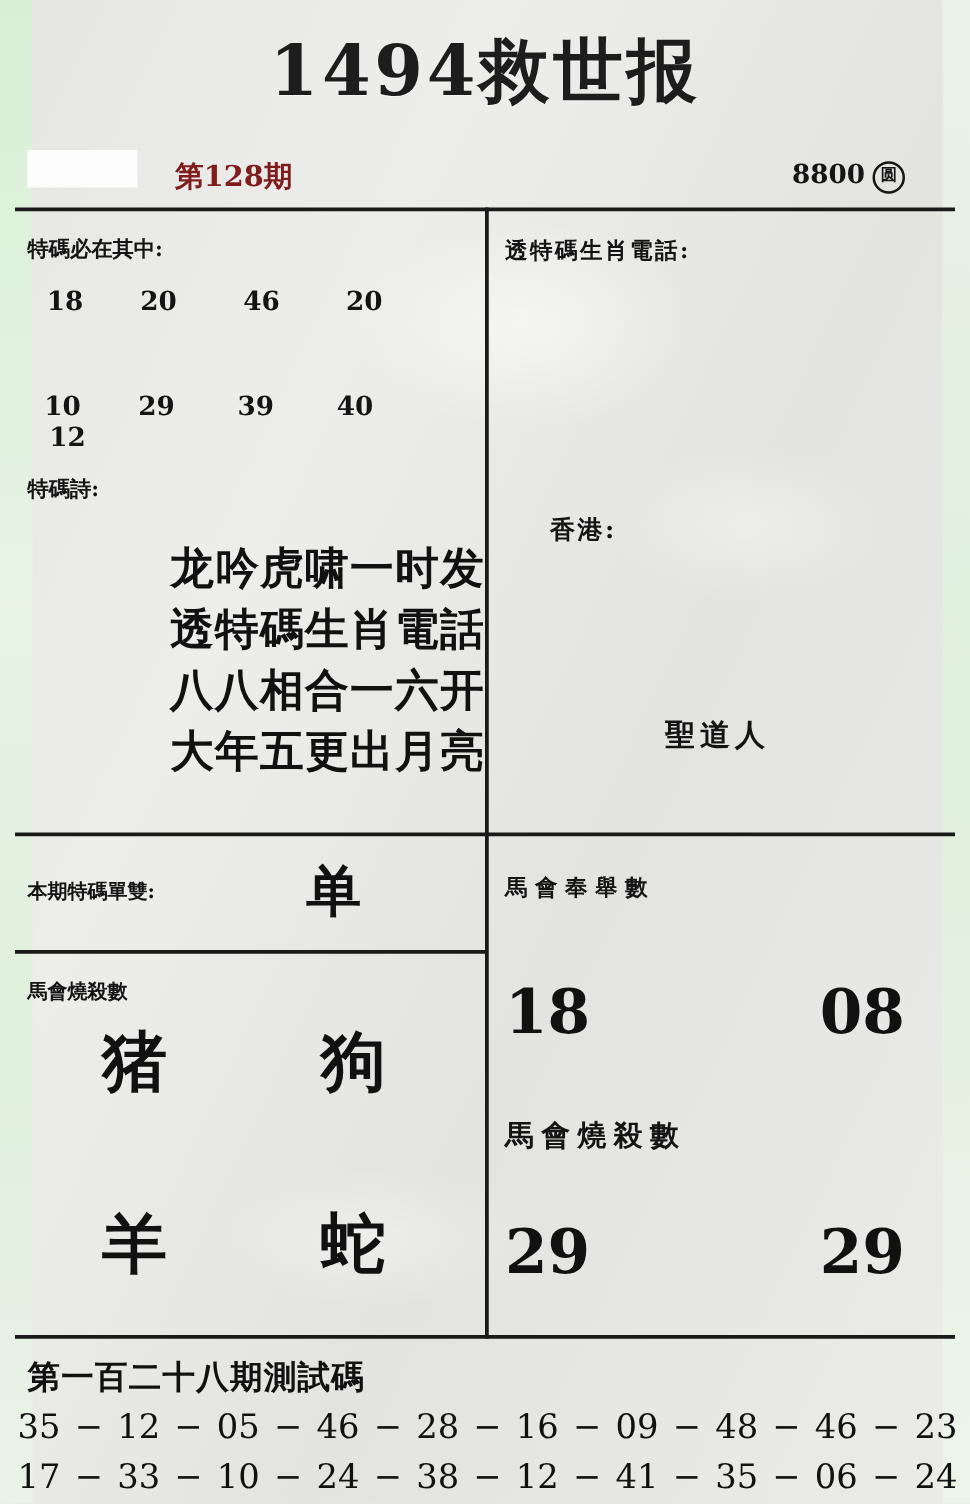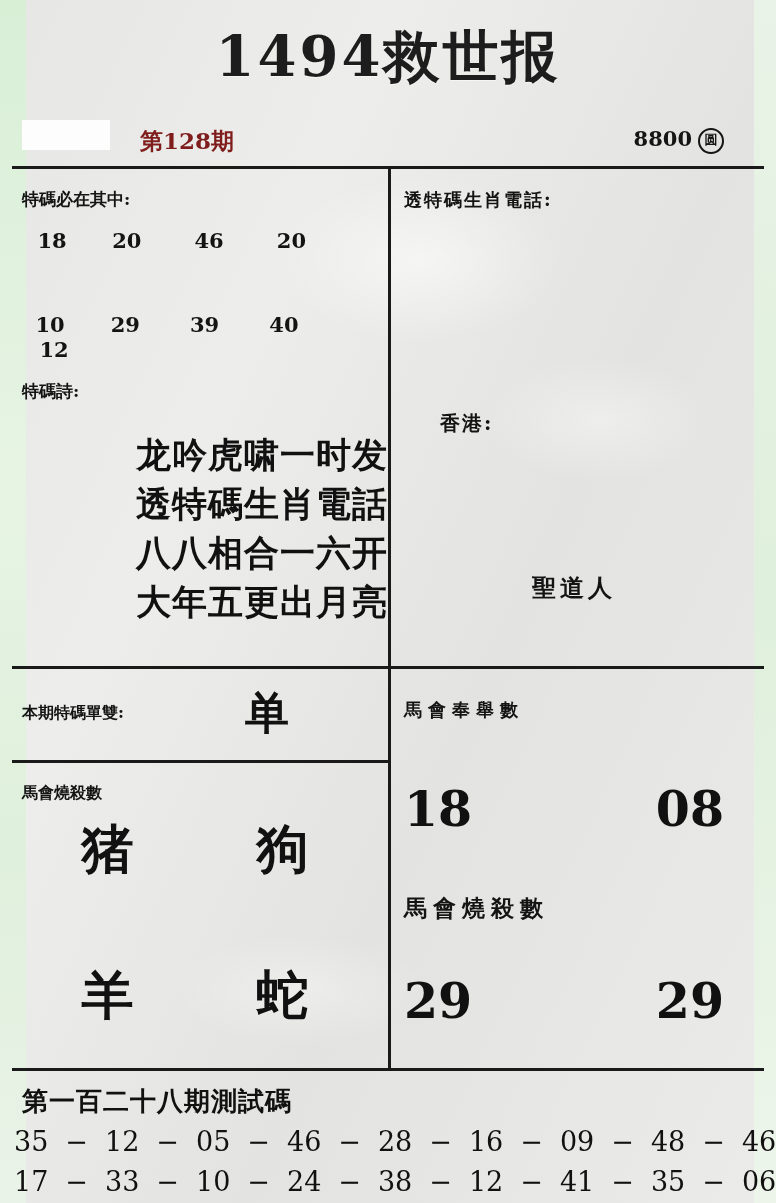--- a/index.html
+++ b/index.html
@@ -111,21 +111,21 @@
   
   .foot-title{
     position:absolute;left:22px;top:1084px;
     font-family:"DejaVu Serif","Liberation Serif",serif;
     font-size:26px;font-weight:bold;color:#111;letter-spacing:1px;
   }
   .foot-row{
     position:absolute;left:14px;width:752px;
     font-family:"DejaVu Serif","Liberation Serif",serif;
     font-size:27px;color:#111;
-    display:flex;justify-content:space-between;gap:17px;
+    display:flex;justify-content:space-between;
   }
   .foot-row.r1{top:1126px;}
   .foot-row.r2{top:1166px;}
   .foot-row span{display:inline-block;}
   .sep{color:#111;}
 </style>
 </head>
 <body>
 
 <div class="bg-noise"></div>

